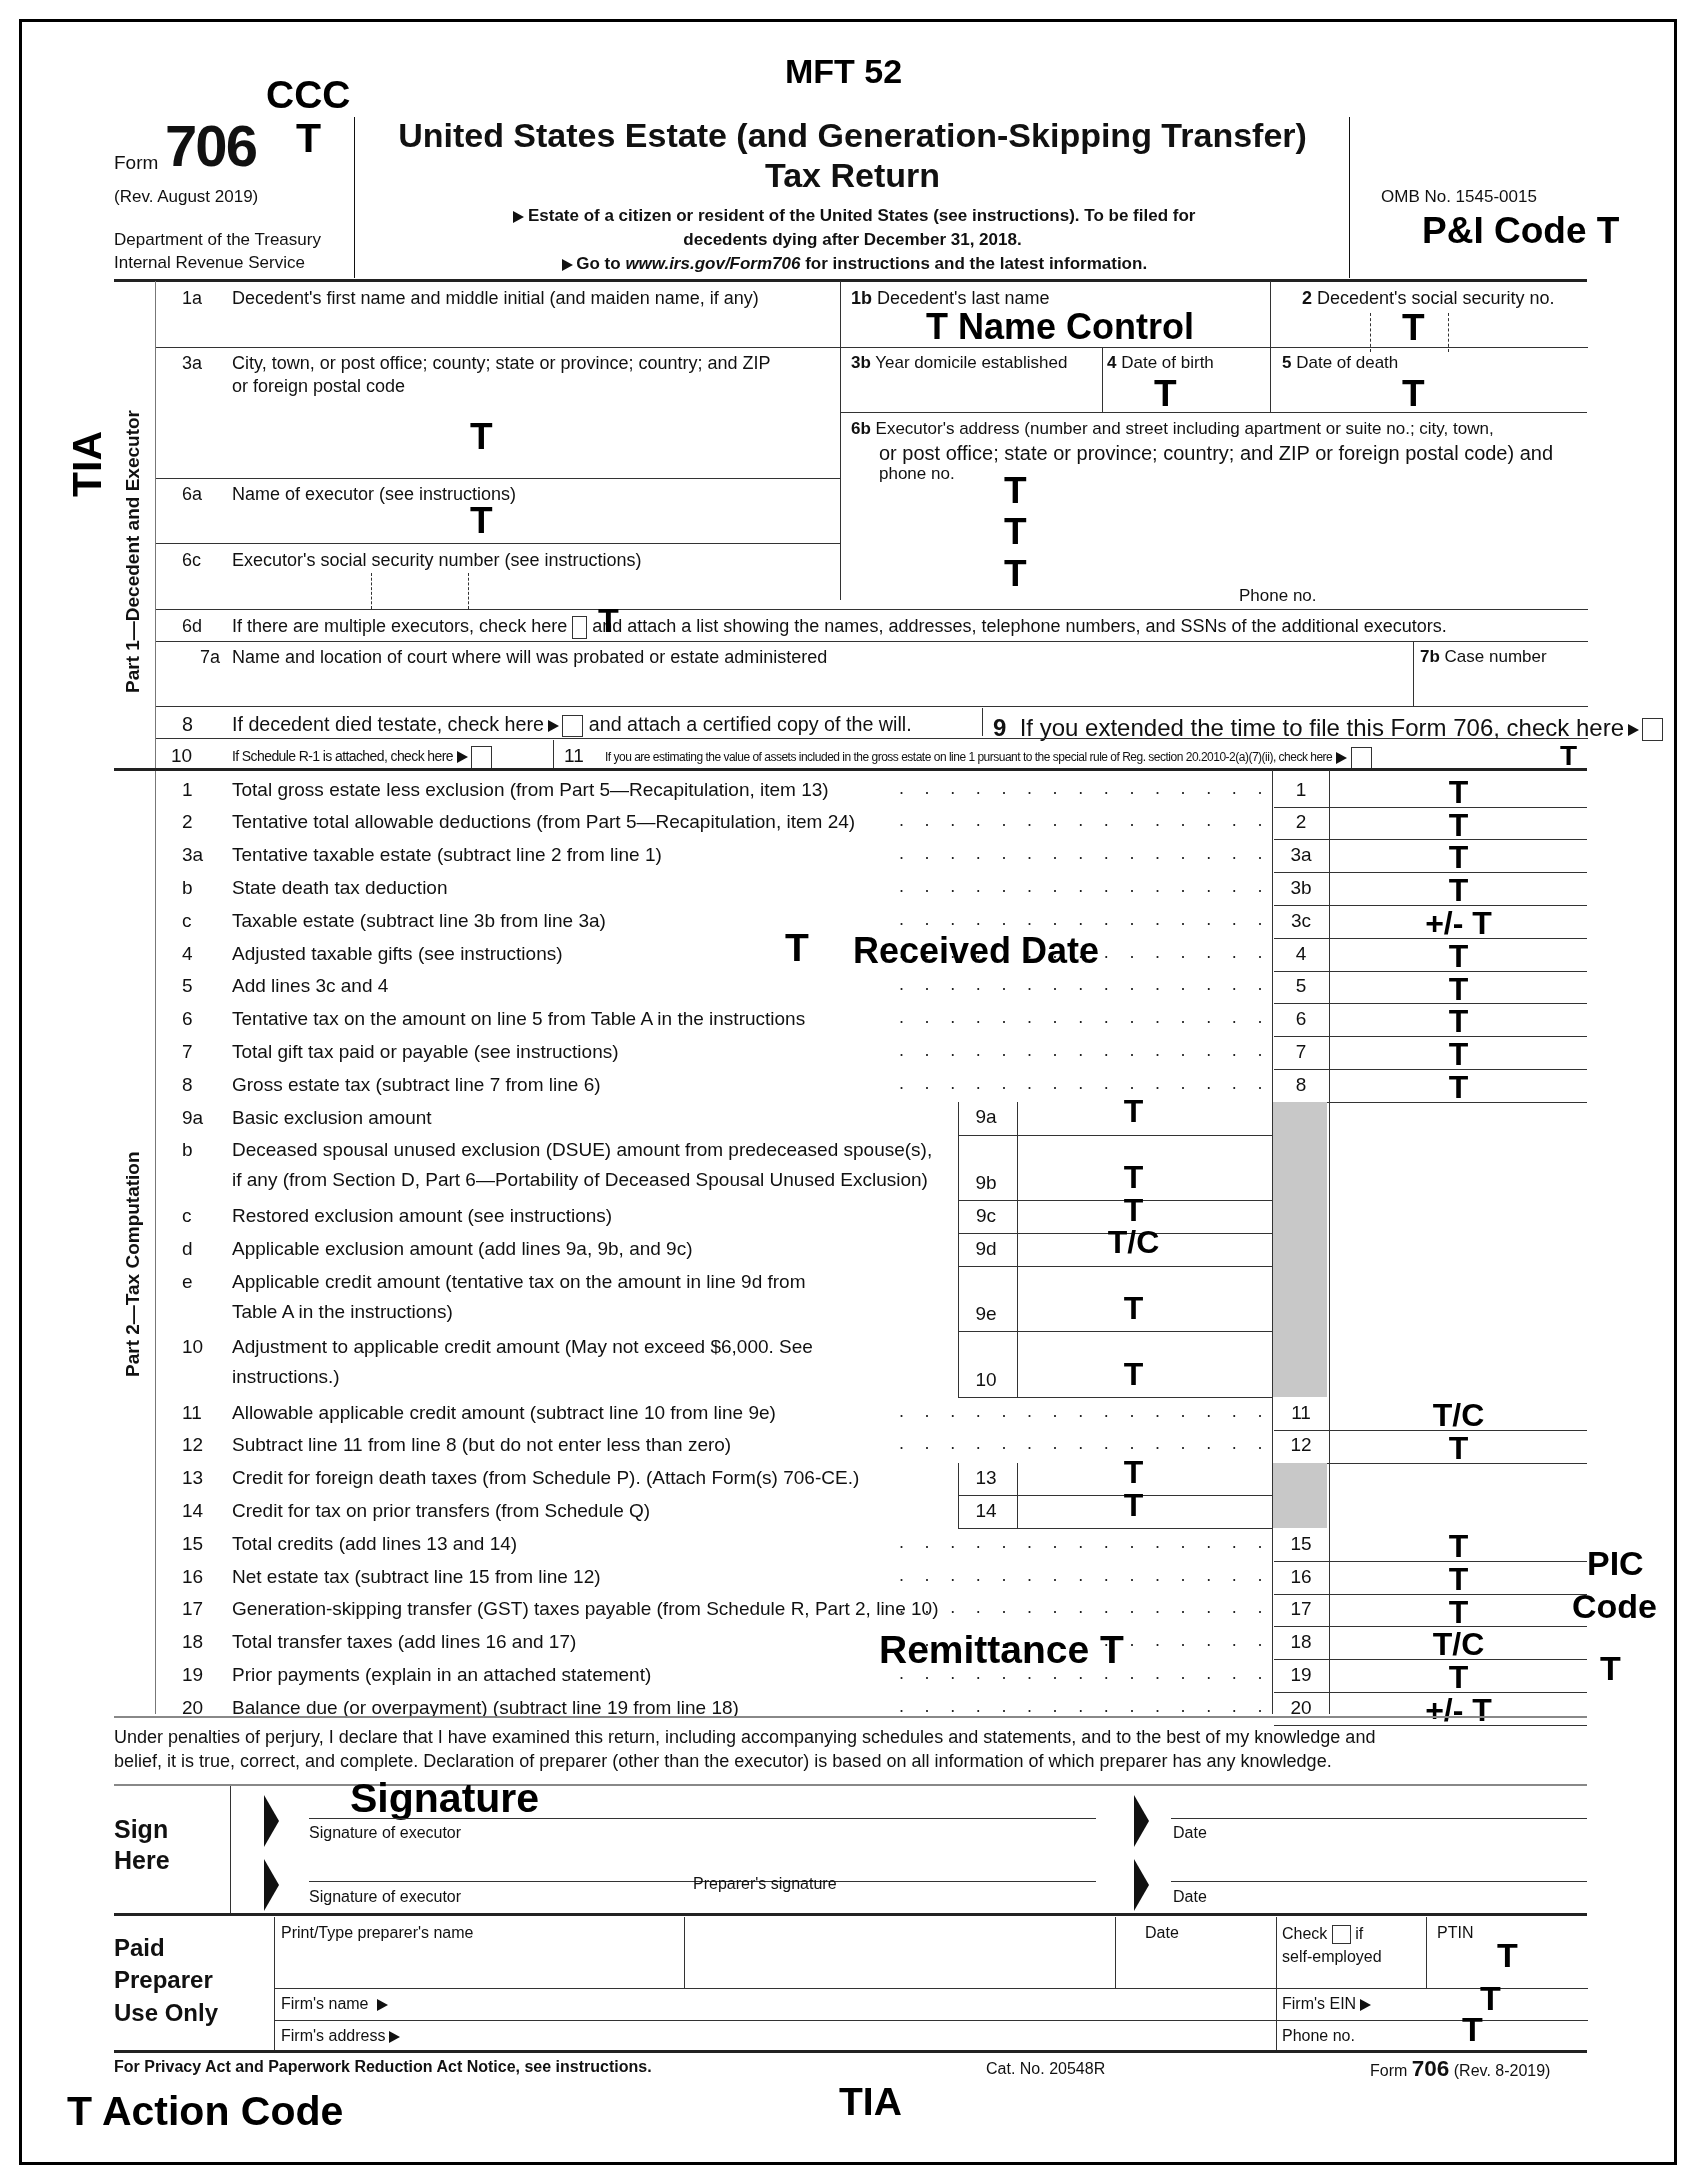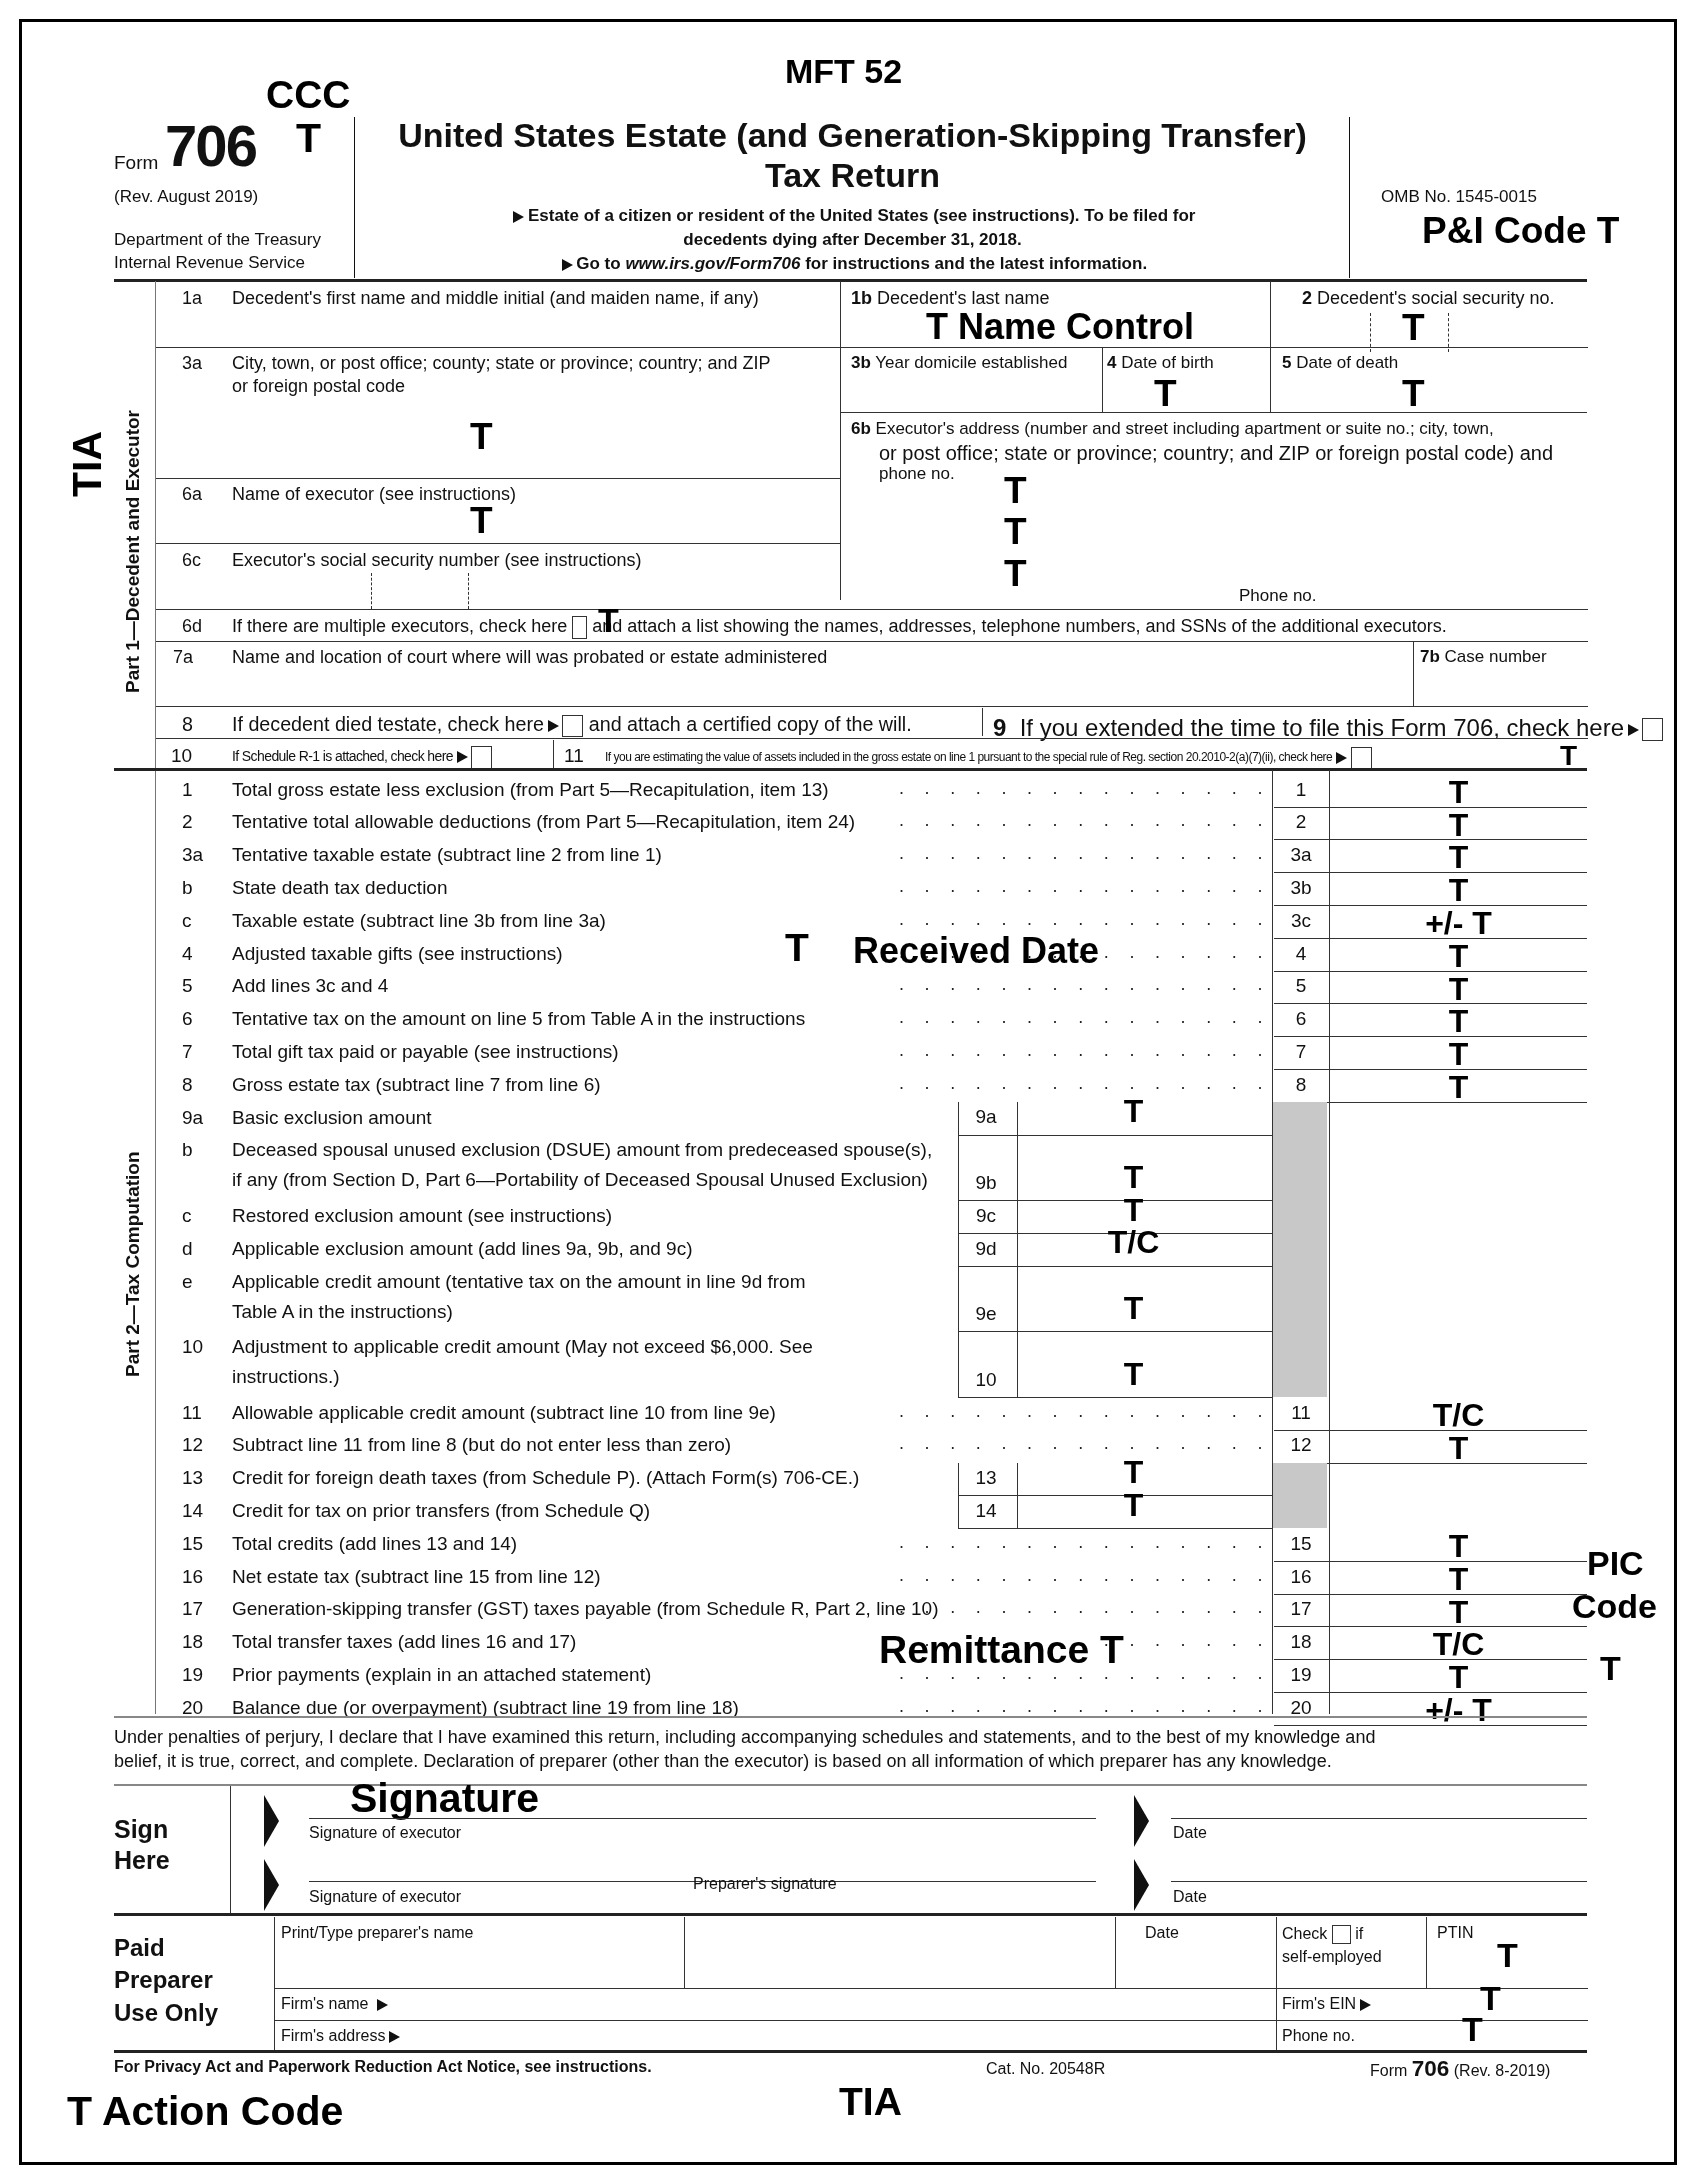--- a/index.html
+++ b/index.html
@@ -95,21 +95,21 @@
 <div class="vline" style="left:371px;top:573px;height:36px;border-left-style:dashed;"></div>
 <div class="vline" style="left:468px;top:573px;height:36px;border-left-style:dashed;"></div>
 <div class="abs" style="left:232px;top:573px;width:600px;height:34px;"></div>
 <div class="hline" style="left:156px;top:609px;width:1432px;"></div>
 
 <div class="lbl num" style="left:182px;top:615px;">6d</div>
 <div class="lbl" style="left:232px;top:615px;"><span>If there are multiple executors, check here</span> <span class="box" style="width:13px;"></span> <span>and attach a list showing the names, addresses, telephone numbers, and SSNs of the additional executors.</span></div>
 <div class="ann" style="left:598px;top:603px;font-size:34px;">T</div>
 <div class="hline" style="left:156px;top:641px;width:1432px;"></div>
 
-<div class="lbl num" style="left:173px;top:646px;">7a</div>
+<div class="lbl num" style="left:200px;top:646px;">7a</div>
 <div class="lbl" style="left:232px;top:646px;">Name and location of court where will was probated or estate administered</div>
 <div class="abs" style="left:232px;top:671px;width:1171px;height:34px;"></div>
 <div class="vline" style="left:1413px;top:641px;height:66px;"></div>
 <div class="lbl" style="left:1420px;top:646px;font-size:17px;"><b>7b</b> <span>Case number</span></div>
 <div class="hline" style="left:156px;top:706px;width:1432px;"></div>
 
 <div class="lbl num" style="left:182px;top:712px;font-size:19.7px;">8</div>
 <div class="lbl" style="left:232px;top:712px;font-size:19.7px;"><span>If decedent died testate, check here</span><span class="tri"></span><span class="box"></span> <span>and attach a certified copy of the will.</span></div>
 <div class="vline" style="left:982px;top:708px;height:28px;"></div>
 <div class="lbl" style="left:993px;top:712px;font-size:24px;"><b>9</b>&nbsp; <span>If you extended the time to file this Form 706, check here</span><span class="tri"></span><span class="box"></span></div>

